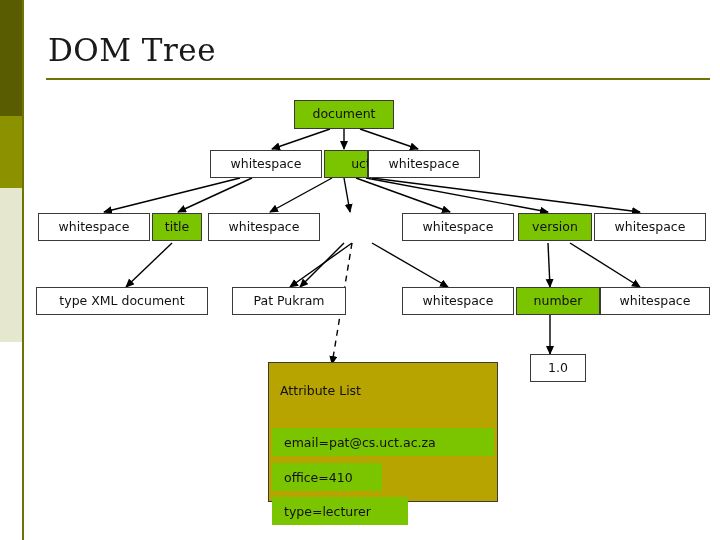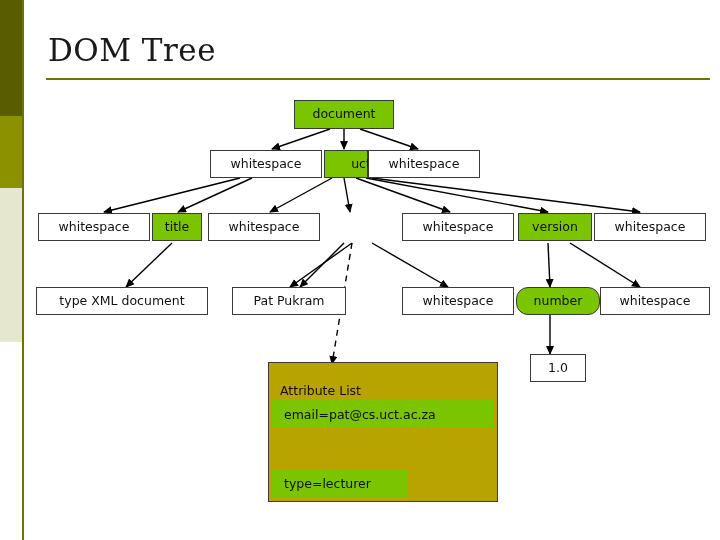--- a/index.html
+++ b/index.html
@@ -114,20 +114,21 @@
   .attr-item {
     position: absolute;
     box-sizing: border-box;
     background: #7ac400;
     font-size: 12.5px;
     color: #111111;
     display: flex;
     align-items: center;
     padding-left: 12px;
     white-space: nowrap;
+    margin-top: 28px;
   }
 </style>
 </head>
 <body>
 
 <div id="slide">
 
   <div class="left-bar-dark"></div>
   <div class="left-bar-olive"></div>
   <div class="left-bar-pale"></div>
@@ -185,23 +186,24 @@
   <div class="node n-white" style="left:38px; top:213px; width:112px; height:28px;">whitespace</div>
   <div class="node n-green" style="left:152px; top:213px; width:50px; height:28px;">title</div>
   <div class="node n-white" style="left:208px; top:213px; width:112px; height:28px;">whitespace</div>
   <div class="node n-white" style="left:402px; top:213px; width:112px; height:28px;">whitespace</div>
   <div class="node n-green" style="left:518px; top:213px; width:74px; height:28px;">version</div>
   <div class="node n-white" style="left:594px; top:213px; width:112px; height:28px;">whitespace</div>
 
   <div class="node n-white" style="left:36px; top:287px; width:172px; height:28px;">type XML document</div>
   <div class="node n-white" style="left:232px; top:287px; width:114px; height:28px;">Pat Pukram</div>
   <div class="node n-white" style="left:402px; top:287px; width:112px; height:28px;">whitespace</div>
-  <div class="node n-green" style="left:516px; top:287px; width:84px; height:28px;border-radius:12px;">number</div>
+  <div class="node n-green" style="left:516px; top:287px; width:84px; height:28px;">number</div>
   <div class="node n-white" style="left:600px; top:287px; width:110px; height:28px;">whitespace</div>
 
   <div class="node n-white" style="left:530px; top:354px; width:56px; height:28px;">1.0</div>
 
   <div class="n-attr-box" style="left:268px; top:362px; width:230px; height:140px;"></div>
   <div class="attr-title" style="left:268px; top:366px; width:226px; height:28px;margin-top:10px;">Attribute List</div>
   <div class="attr-item" style="left:272px; top:400px; width:222px; height:28px;">email=pat@cs.uct.ac.za</div>
+  <div class="attr-item" style="left:272px; top:435px; width:110px; height:28px;">office=410</div>
   <div class="attr-item" style="left:272px; top:469px; width:136px; height:28px;">type=lecturer</div>
 
 </div>
 
 </body></html>

